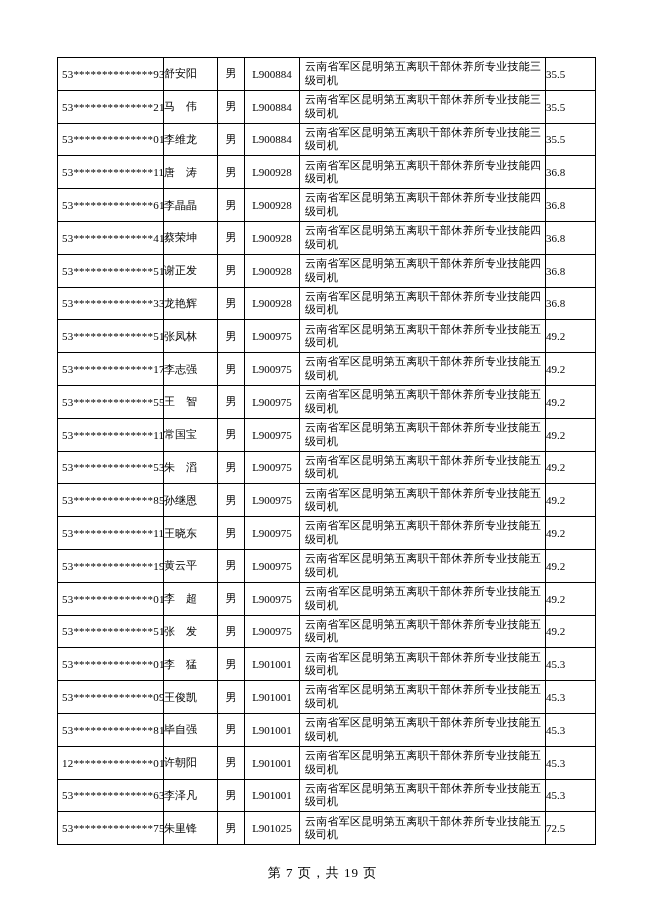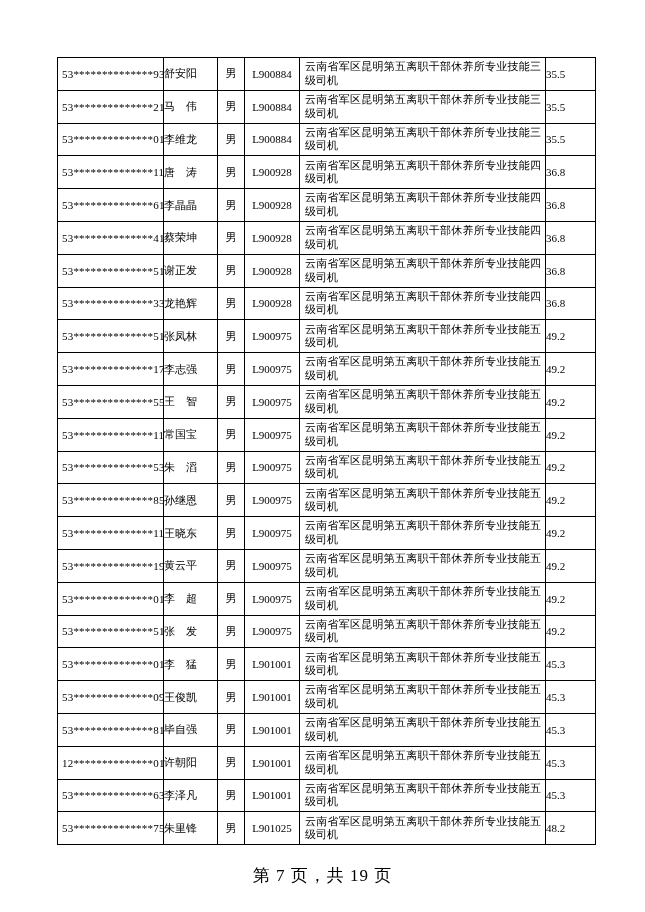--- a/index.html
+++ b/index.html
@@ -65,21 +65,21 @@
   }
   td.col-score {
     width: 50px;
     text-align: left;
   }
   .footer {
     position: absolute;
     left: 0; top: 864px;
     width: 645px;
     text-align: center;
-    font-size: 17px;
+    font-size: 13px;
     letter-spacing: 1px;
   }
 </style>
 </head>
 <body>
 
 <div class="page">
 
   <div class="table-wrap">
     <table class="records">
@@ -267,21 +267,21 @@
             <td class="col-code">L901001</td>
             <td class="col-position">云南省军区昆明第五离职干部休养所专业技能五级司机</td>
             <td class="col-score">45.3</td>
           </tr>
           <tr>
             <td class="col-id">53**************756</td>
             <td class="col-name">朱里锋</td>
             <td class="col-gender">男</td>
             <td class="col-code">L901025</td>
             <td class="col-position">云南省军区昆明第五离职干部休养所专业技能五级司机</td>
-            <td class="col-score">48.2</td>
+            <td class="col-score">72.5</td>
           </tr>
         </tbody>
     </table>
   </div>
 
   <div class="footer">第 7 页，共 19 页</div>
 
 </div>
 
 </body></html>

